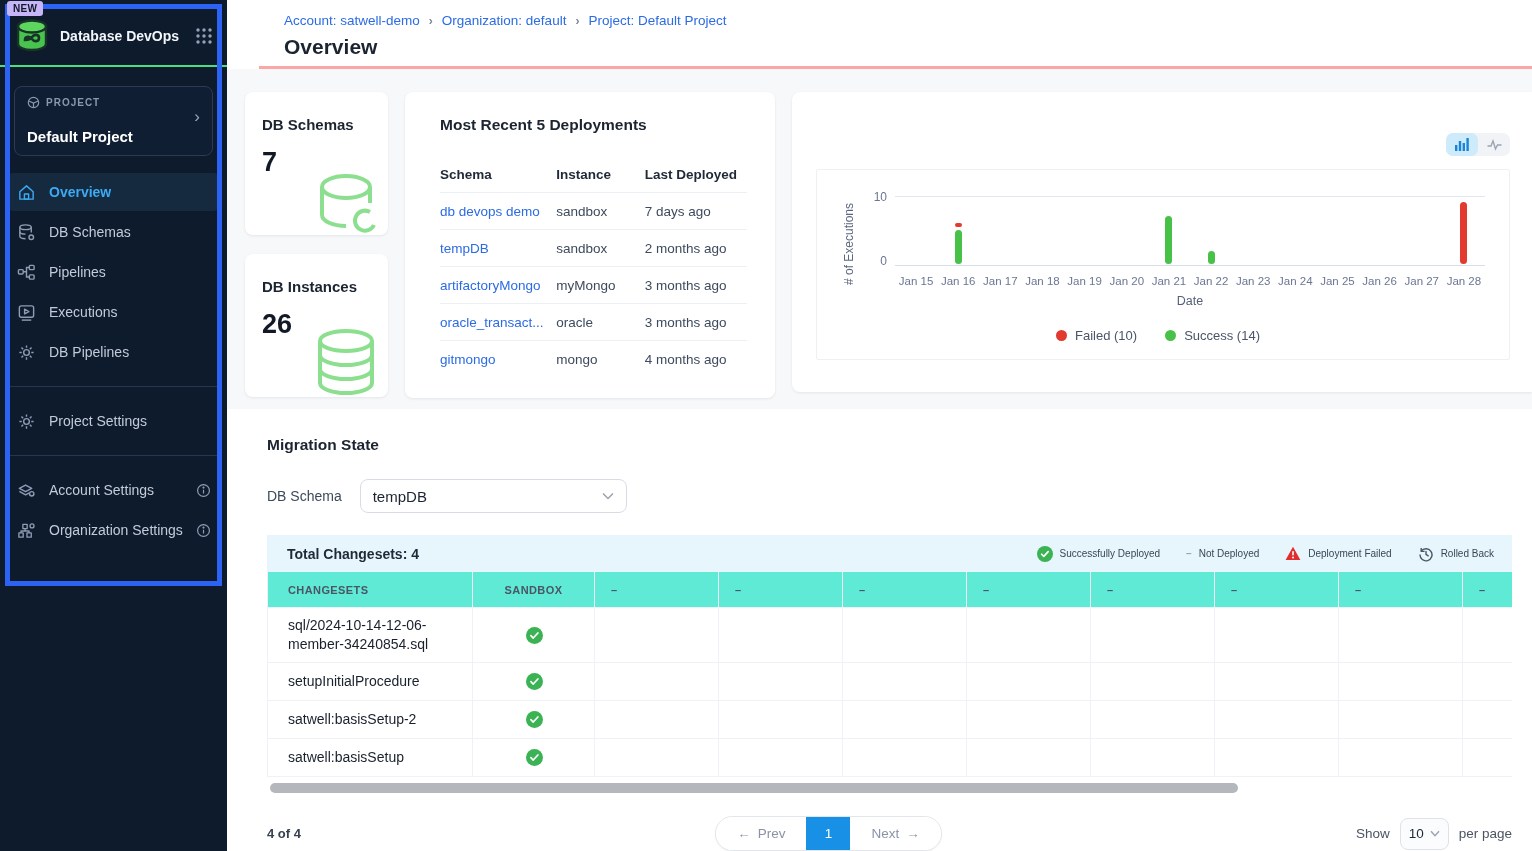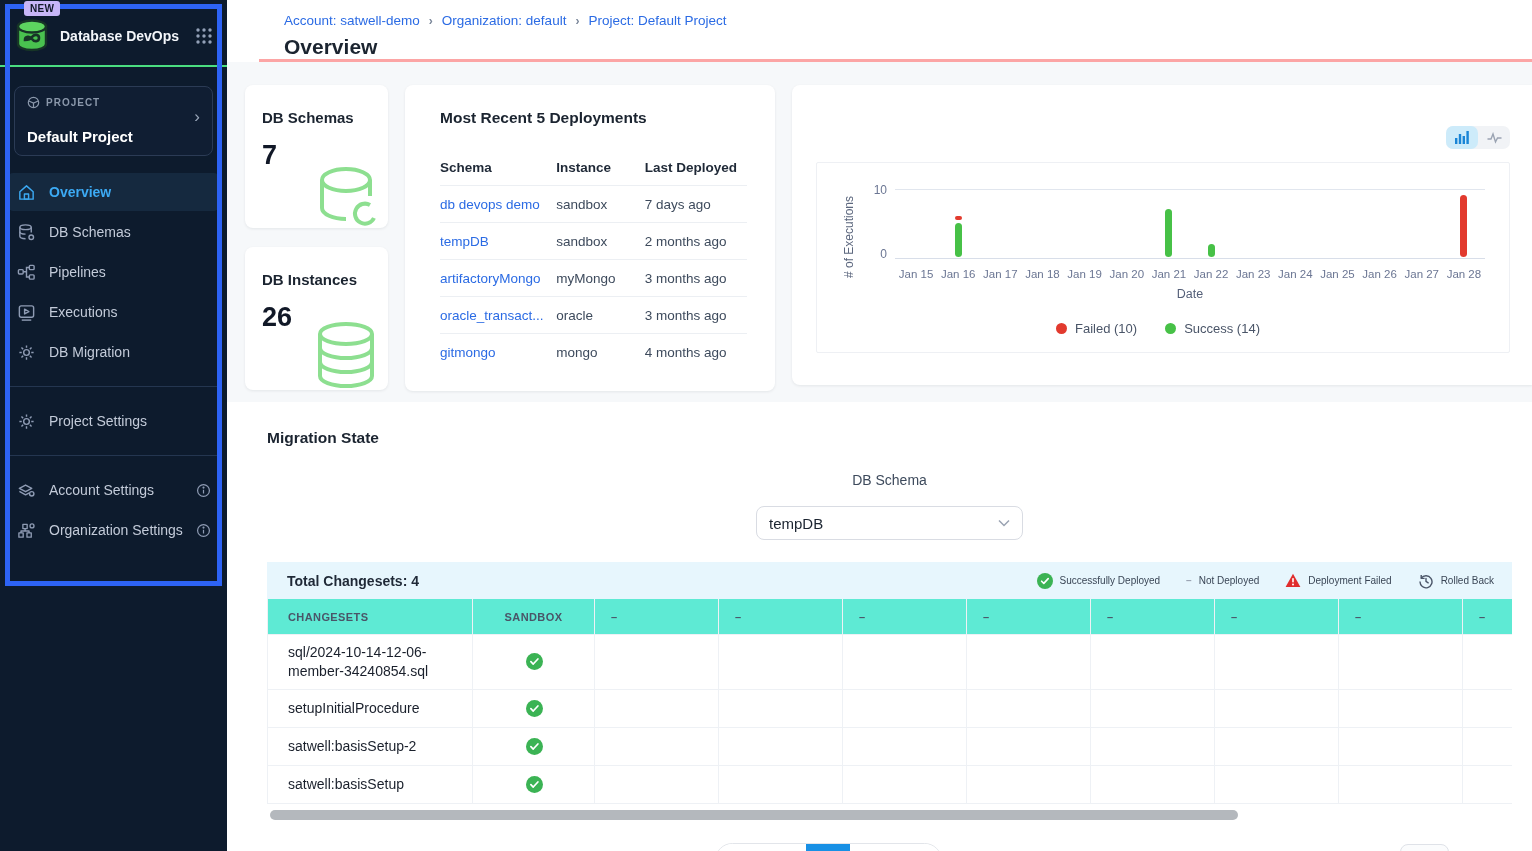--- a/index.html
+++ b/index.html
@@ -2,21 +2,21 @@
 <html><head>
 <meta charset="utf-8">
 <style>
   * { margin:0; padding:0; box-sizing:border-box; }
   html,body { width:1532px; height:851px; font-family:"Liberation Sans", sans-serif; background:#fff; overflow:hidden; }
   .app { display:flex; width:1532px; height:851px; }
 
   
   .sidebar { position:relative; width:227px; flex:0 0 227px; background:#0d1b2d; height:851px; }
   .sb-outline { position:absolute; left:5px; top:4px; width:217px; height:582px; border:5px solid #2d63f5; pointer-events:none; z-index:5; }
-  .new-badge { position:absolute; left:24px; top:1px; z-index:6; background:#c7b6f7; color:#101828; font-size:10px; font-weight:bold; padding:2px 6px 2px; border-radius:3px; letter-spacing:.3px; }
+  .new-badge { position:absolute; left:7px; top:1px; z-index:6; background:#c7b6f7; color:#101828; font-size:10px; font-weight:bold; padding:2px 6px 2px; border-radius:3px; letter-spacing:.3px; }
   .sb-inner { position:relative; z-index:2; padding:16px 0 0; color:#c3cbd9; }
   .sb-header { display:flex; align-items:center; padding:2px 14px 0 12px; }
   .sb-logo { width:40px; height:36px; flex:0 0 40px; }
   .app-title { font-size:14px; font-weight:bold; color:#f3f6fa; margin-left:8px; flex:1; }
   .grid-icon { color:#93a1b8; cursor:pointer; }
   .sb-green-line { height:2px; background:#4ade80; margin-top:11px; }
   .project-card { margin:19px 14px 0; background:#101e33; border:1px solid #2b3b55; border-radius:8px; padding:9px 12px 10px; position:relative; cursor:pointer; }
   .pc-top { display:flex; align-items:center; gap:6px; color:#8b98ab; font-size:10px; font-weight:bold; letter-spacing:1px; }
   .pc-name { color:#fff; font-size:15px; font-weight:600; margin-top:19px; }
   .pc-chev { position:absolute; right:12px; top:20px; color:#9aa7ba; font-size:17px; }
@@ -78,21 +78,21 @@
   .xticks { display:flex; margin-top:9px; }
   .xtick { flex:1; text-align:center; font-size:11.5px; color:#6b7693; }
   .xaxis-title { text-align:center; font-size:12.5px; color:#545f78; margin-top:7px; }
   .chart-legend { display:flex; justify-content:center; gap:28px; margin-top:20px; font-size:13px; color:#4a5568; }
   .cl-item { display:flex; align-items:center; gap:8px; }
   .cl-dot { width:11px; height:11px; border-radius:50%; }
 
   
   .migration { flex:1; background:#fff; padding:27px 20px 0 40px; }
   .mig-title { font-size:15.5px; font-weight:bold; color:#1b2430; }
-  .schema-row { display:flex; align-items:center; margin-top:25px; gap:18px;flex-direction:column; }
+  .schema-row { display:flex; align-items:center; margin-top:25px; gap:18px; }
   .schema-label { font-size:14px; color:#3d4a5c; }
   .schema-select { width:267px; height:34px; border:1px solid #d9dce3; border-radius:8px; background:#fff; display:flex; align-items:center; padding:0 12px; font-size:15px; color:#1b2430; cursor:pointer; position:relative; }
   .sel-chev { margin-left:auto; color:#9aa3b2; }
 
   .total-bar { margin-top:22px; background:#e7f6fd; height:37px; display:flex; align-items:center; padding:0 18px 0 20px; }
   .total-label { font-size:14px; font-weight:bold; color:#1f2937; }
   .mig-legend { margin-left:auto; display:flex; gap:26px; font-size:10px; color:#3a4656; }
   .ml-item { display:flex; align-items:center; gap:7px; }
   .ml-dash { color:#9aa3b2; font-weight:bold; }
 
@@ -207,21 +207,21 @@
           </span>
           <span>Executions</span>
         </div>
         <div class="nav-item">
           <span class="ic">
             <svg width="19" height="19" viewBox="0 0 20 20" fill="none" stroke="currentColor" stroke-width="1.5">
               <circle cx="10" cy="10" r="3"></circle>
                 <path d="M10 2.5 V5 M10 15 V17.5 M2.5 10 H5 M15 10 H17.5 M4.7 4.7 L6.5 6.5 M13.5 13.5 L15.3 15.3 M15.3 4.7 L13.5 6.5 M6.5 13.5 L4.7 15.3"></path>
             </svg>
           </span>
-          <span>DB Migration</span>
+          <span>DB Pipelines</span>
         </div>
 
         <div class="sb-divider"></div>
 
         <div class="nav-item">
           <span class="ic">
             <svg width="19" height="19" viewBox="0 0 20 20" fill="none" stroke="currentColor" stroke-width="1.5">
               <circle cx="10" cy="10" r="3"></circle>
                 <path d="M10 2.5 V5 M10 15 V17.5 M2.5 10 H5 M15 10 H17.5 M4.7 4.7 L6.5 6.5 M13.5 13.5 L15.3 15.3 M15.3 4.7 L13.5 6.5 M6.5 13.5 L4.7 15.3"></path>
             </svg>

